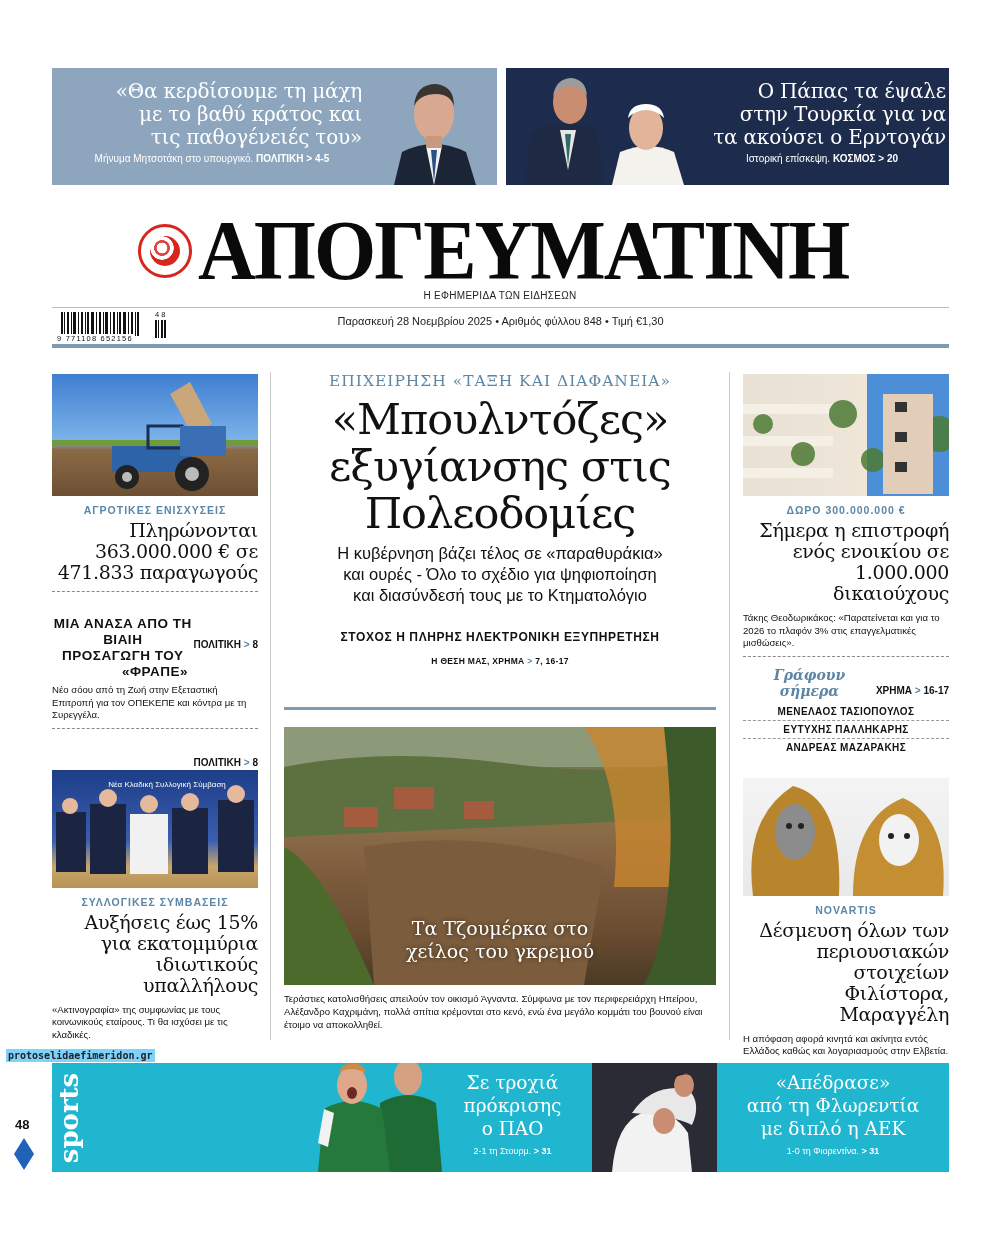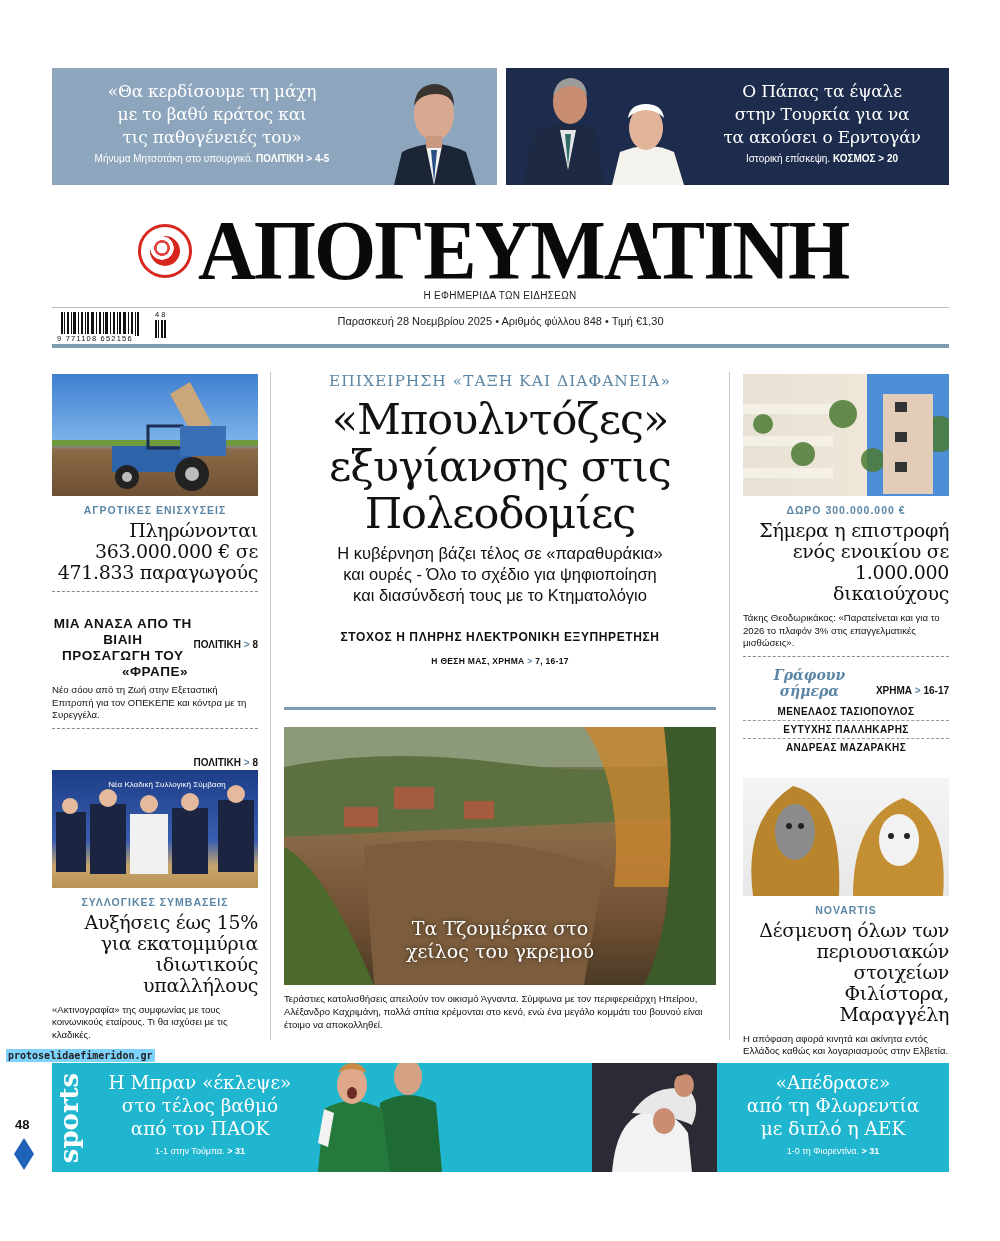--- a/index.html
+++ b/index.html
@@ -3,21 +3,21 @@
 <meta charset="utf-8">
 <style>
   html, body { margin:0; padding:0; }
   body { width:1000px; height:1241px; background:#ffffff; position:relative; overflow:hidden; font-family:"DejaVu Sans", sans-serif; color:#111; }
   .abs { position:absolute; }
   .cond { font-family:"Liberation Sans", sans-serif; }
 
   
   .promo-left { left:52px; top:68px; width:445px; height:117px; background:#8da6be; overflow:hidden; }
   .promo-right { left:506px; top:68px; width:443px; height:117px; background:#1d2b4c; overflow:hidden; }
-  .promo-title { font-family:"DejaVu Serif", serif; color:#fff; font-size:17px; line-height:23px; text-align:center; letter-spacing:-0.2px; }
+  .promo-title { font-family:"DejaVu Serif", serif; color:#fff; font-size:20px; line-height:23px; text-align:right; letter-spacing:-0.2px; }
   .promo-sub { font-family:"Liberation Sans", sans-serif; color:#fff; font-size:10px; text-align:center; margin-top:4px; }
   .promo-sub b { font-weight:bold; }
   .logo-seal { left:138px; top:224px; width:54px; height:54px; border-radius:50%; border:3px solid #d7261e; box-sizing:border-box; background:#fff; }
   .logo-seal::after { content:""; position:absolute; left:9px; top:9px; width:30px; height:30px; border-radius:50%; background:radial-gradient(circle at 40% 40%, #fff 20%, #e0463f 22%, #e0463f 30%, #fff 32%, #fff 45%, #d7261e 47%); }
   .title { left:198px; top:208px; width:680px; font-family:"Liberation Serif", serif; font-weight:bold; font-size:80px; letter-spacing:-2px; line-height:80px; transform:scaleY(1.06); transform-origin:top left; color:#0a0a0a; }
   .tagline { left:0; width:1000px; top:290px; text-align:center; font-family:"Liberation Sans", sans-serif; font-size:10px; letter-spacing:0.3px; color:#222; }
   .rule-thin { left:52px; top:307px; width:897px; height:1px; background:#bbb; }
   .rule-blue { left:52px; top:344px; width:897px; height:4px; background:#7d9cb2; }
   .barcode { left:57px; top:312px; width:110px; height:30px; }
   .dateline { left:52px; width:897px; top:315px; text-align:center; font-family:"Liberation Sans", sans-serif; font-size:11px; color:#222; }
@@ -346,39 +346,39 @@
   <svg width="20" height="32" viewBox="0 0 20 32">
       <path d="M10 0 L20 16 L10 32 L0 16 Z" fill="#1e63b8"></path>
     </svg>
 </div>
 
 <div class="abs sports">
   <div class="sports-label">
       <span>sports</span>
     </div>
 
-  <div class="abs" style="left:48px; top:8px; width:200px;">
-    <div class="s-title">Η Μπραν «έκλεψε»</div>
-    <div class="s-title">στο τέλος βαθμό</div>
-    <div class="s-title">από τον ΠΑΟΚ</div>
-    <div class="s-sub"><span>1-1 στην Τούμπα.</span> <b>&gt;</b> <b>31</b></div>
-  </div>
 
   <div class="abs" style="left:266px; top:-20px; width:130px; height:129px;">
     <svg width="130" height="129" viewBox="0 0 130 129">
       <path d="M60 129 L62 60 Q90 44 118 60 L124 129 Z" fill="#1f6b35"></path>
       <ellipse cx="90" cy="34" rx="14" ry="18" fill="#d4a183"></ellipse>
       <path d="M0 129 L6 66 Q34 50 64 66 L72 129 Z" fill="#25793c"></path>
       <path d="M6 66 L0 100 L10 104 L16 70 Z" fill="#f2f2f2"></path>
       <ellipse cx="34" cy="42" rx="15" ry="19" fill="#e0a88a"></ellipse>
       <ellipse cx="34" cy="50" rx="5" ry="6" fill="#6b2a24"></ellipse>
       <path d="M20 30 Q24 20 34 20 Q46 20 48 30 Q40 26 34 26 Q26 26 20 30 Z" fill="#c98b45"></path>
     </svg>
   </div>
 
+  <div class="abs" style="left:398px; top:8px; width:125px;">
+    <div class="s-title">Σε τροχιά</div>
+    <div class="s-title">πρόκρισης</div>
+    <div class="s-title">ο ΠΑΟ</div>
+    <div class="s-sub"><span>2-1 τη Στουρμ.</span> <b>&gt;</b> <b>31</b></div>
+  </div>
 
   <div class="abs" style="left:540px; top:0; width:125px; height:109px; background:#2b2b35;">
     <svg width="125" height="109" viewBox="0 0 125 109">
       <path d="M20 109 Q24 60 50 50 Q80 44 96 70 L100 109 Z" fill="#f2f2f2"></path>
       <path d="M40 50 Q60 20 96 26 Q110 40 100 62 Q80 52 40 50 Z" fill="#e8e8e8"></path>
       <ellipse cx="72" cy="58" rx="11" ry="13" fill="#c98e72"></ellipse>
       <ellipse cx="92" cy="22" rx="10" ry="12" fill="#c98e72"></ellipse>
       <path d="M82 14 Q90 6 102 14 Q96 10 90 12 Z" fill="#222"></path>
     </svg>
   </div>

